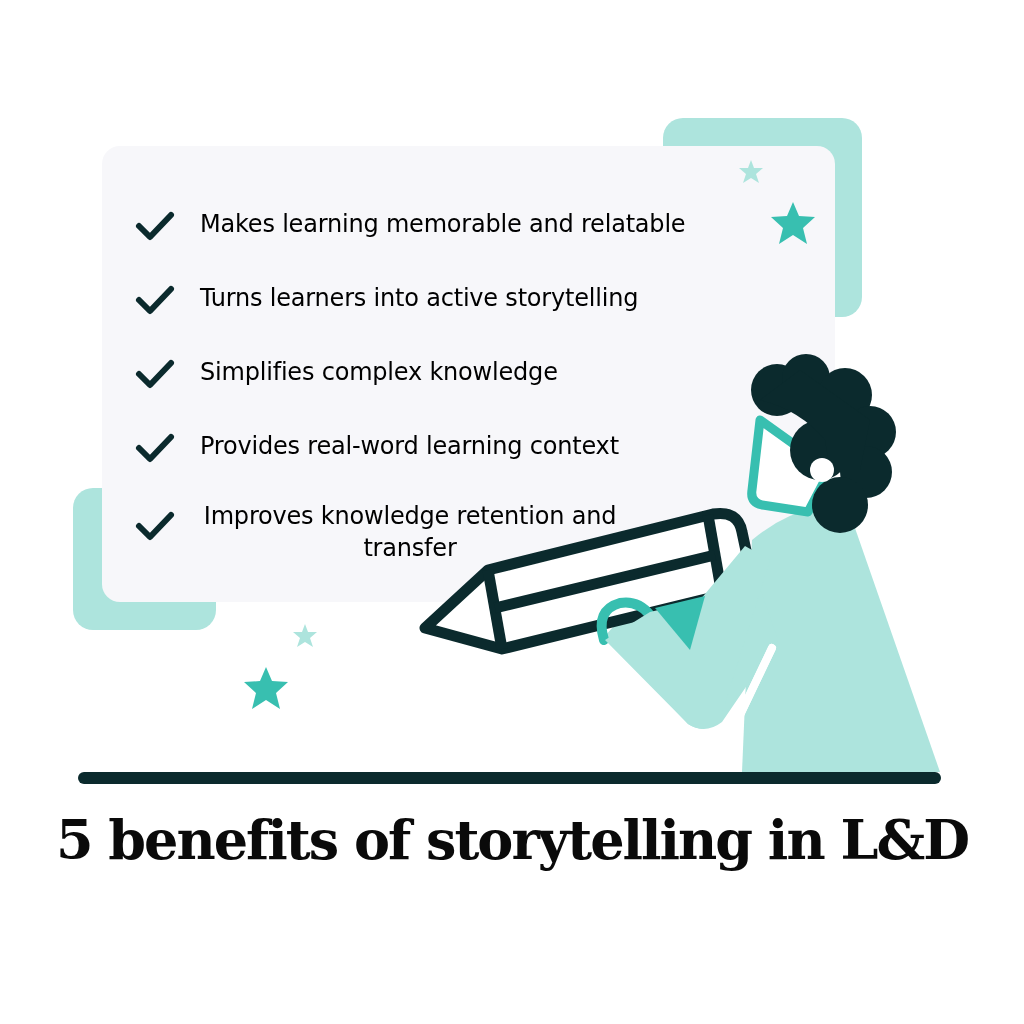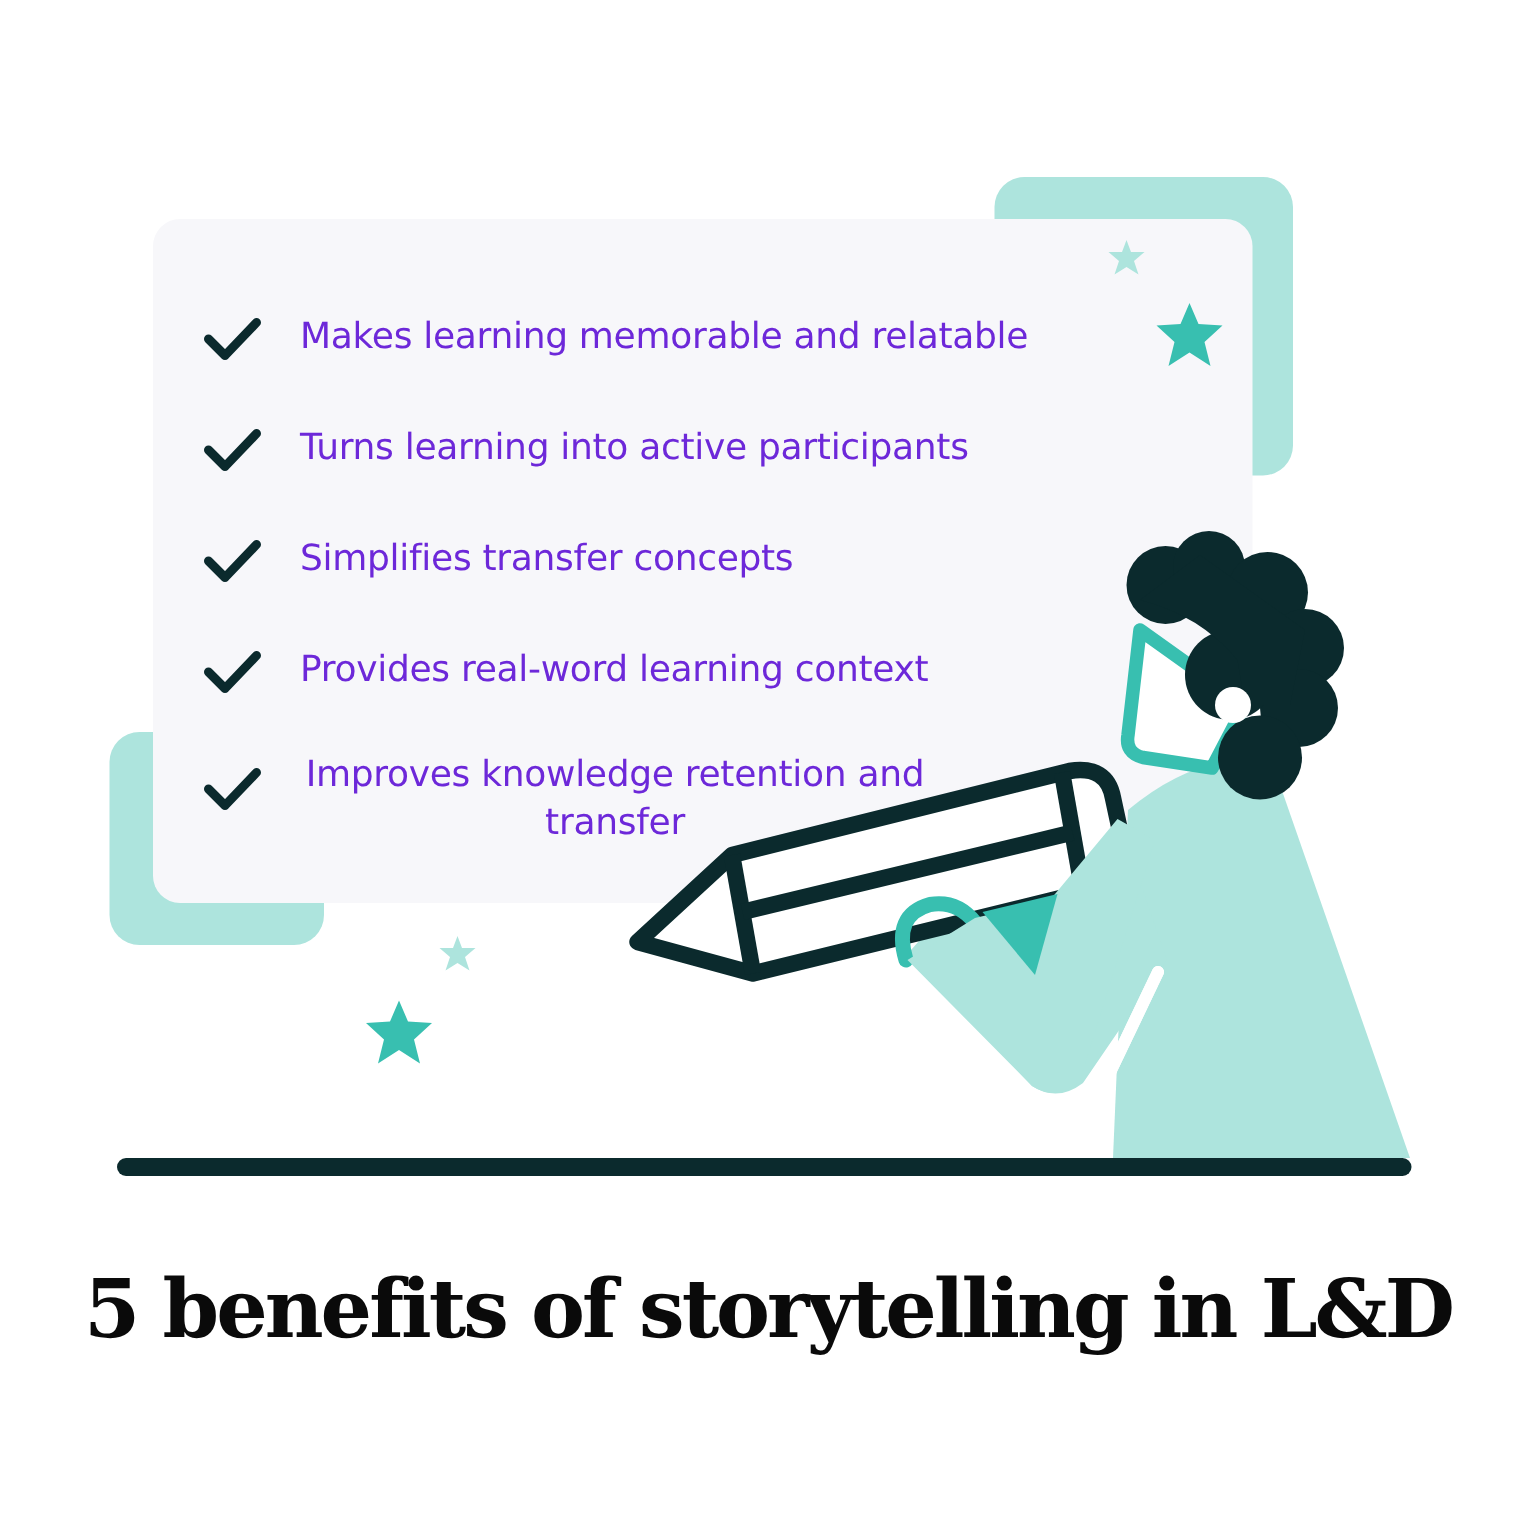--- a/index.html
+++ b/index.html
@@ -15,33 +15,33 @@
       position: absolute; left: 102px; top: 146px; width: 733px; height: 456px;
       background: #f7f7fa; border-radius: 18px;
     }
     .list { position: absolute; left: 102px; top: 146px; width: 733px; }
     .item {
       position: absolute; left: 0; display: flex; align-items: flex-start;
     }
     .check { position: absolute; left: 32px; width: 42px; height: 32px; }
     .item-text {
       position: absolute; left: 98px; white-space: nowrap;
-      font-size: 24px; line-height: 32px; color: #6d28d9;
+      font-size: 24px; line-height: 32px; color: #000000;
       letter-spacing: -0.2px;
     }
     .item-text.wrap { white-space: normal; width: 420px; }
     svg.art { position: absolute; left: 0; top: 0; }
     .baseline {
       position: absolute; left: 78px; top: 772px; width: 863px; height: 12px;
       background: #0b2a2d; border-radius: 6px;
     }
     .title {
       position: absolute; left: 0; top: 800px; width: 1024px; text-align: center;
       font-family: "DejaVu Serif", serif; font-weight: bold; font-size: 54px;
-      color: #0a0a0a; letter-spacing: -2px; line-height: 80px; margin-top: 32px;
+      color: #0a0a0a; letter-spacing: -2px; line-height: 80px;
     }
   </style>
 </head>
 <body>
 
 <div class="deco-square deco-tr"></div>
 <div class="deco-square deco-bl"></div>
 
 <div class="card"></div>
 
@@ -49,27 +49,27 @@
   <div class="item" style="top:64px;">
     <svg class="check" viewBox="0 0 42 32" style="top:0;">
       <polyline points="5,16 16,27 37,5" fill="none" stroke="#0b2a2d" stroke-width="6" stroke-linecap="round" stroke-linejoin="round"></polyline>
     </svg>
     <span class="item-text" style="top:-2px;">Makes learning memorable and relatable</span>
   </div>
   <div class="item" style="top:138px;">
     <svg class="check" viewBox="0 0 42 32" style="top:0;">
       <polyline points="5,16 16,27 37,5" fill="none" stroke="#0b2a2d" stroke-width="6" stroke-linecap="round" stroke-linejoin="round"></polyline>
     </svg>
-    <span class="item-text" style="top:-2px;">Turns learning into active participants</span>
+    <span class="item-text" style="top:-2px;">Turns learners into active storytelling</span>
   </div>
   <div class="item" style="top:212px;">
     <svg class="check" viewBox="0 0 42 32" style="top:0;">
       <polyline points="5,16 16,27 37,5" fill="none" stroke="#0b2a2d" stroke-width="6" stroke-linecap="round" stroke-linejoin="round"></polyline>
     </svg>
-    <span class="item-text" style="top:-2px;">Simplifies transfer concepts</span>
+    <span class="item-text" style="top:-2px;">Simplifies complex knowledge</span>
   </div>
   <div class="item" style="top:286px;">
     <svg class="check" viewBox="0 0 42 32" style="top:0;">
       <polyline points="5,16 16,27 37,5" fill="none" stroke="#0b2a2d" stroke-width="6" stroke-linecap="round" stroke-linejoin="round"></polyline>
     </svg>
     <span class="item-text" style="top:-2px;">Provides real-word learning context</span>
   </div>
   <div class="item" style="top:364px;">
     <svg class="check" viewBox="0 0 42 32" style="top:0;">
       <polyline points="5,16 16,27 37,5" fill="none" stroke="#0b2a2d" stroke-width="6" stroke-linecap="round" stroke-linejoin="round"></polyline>

